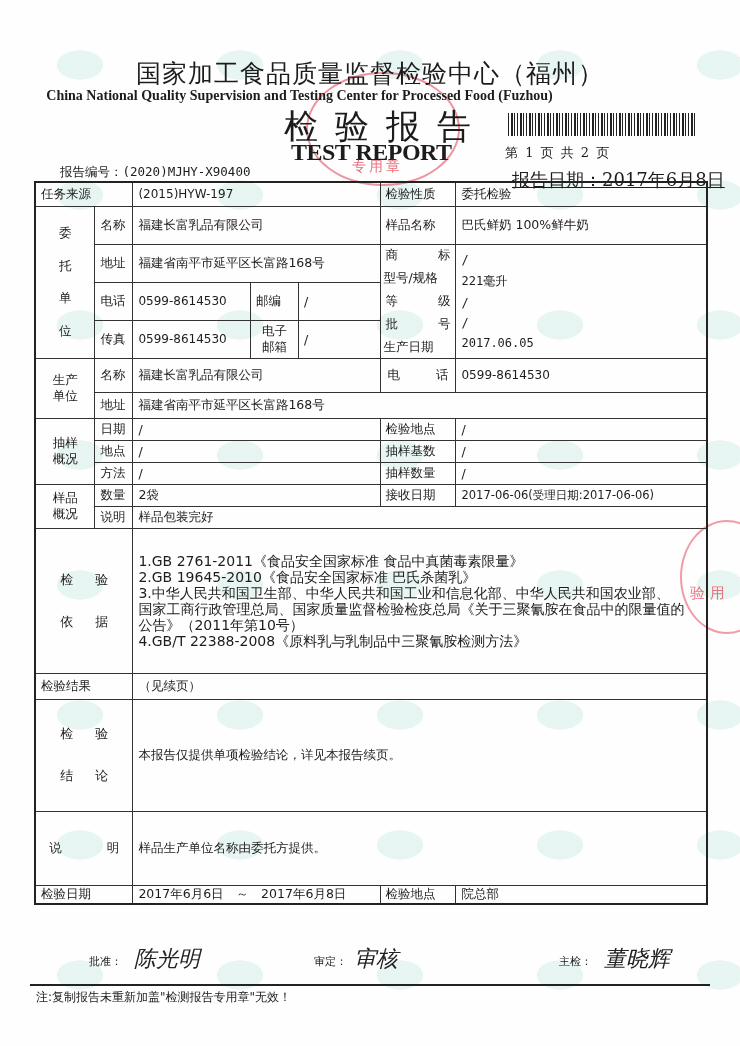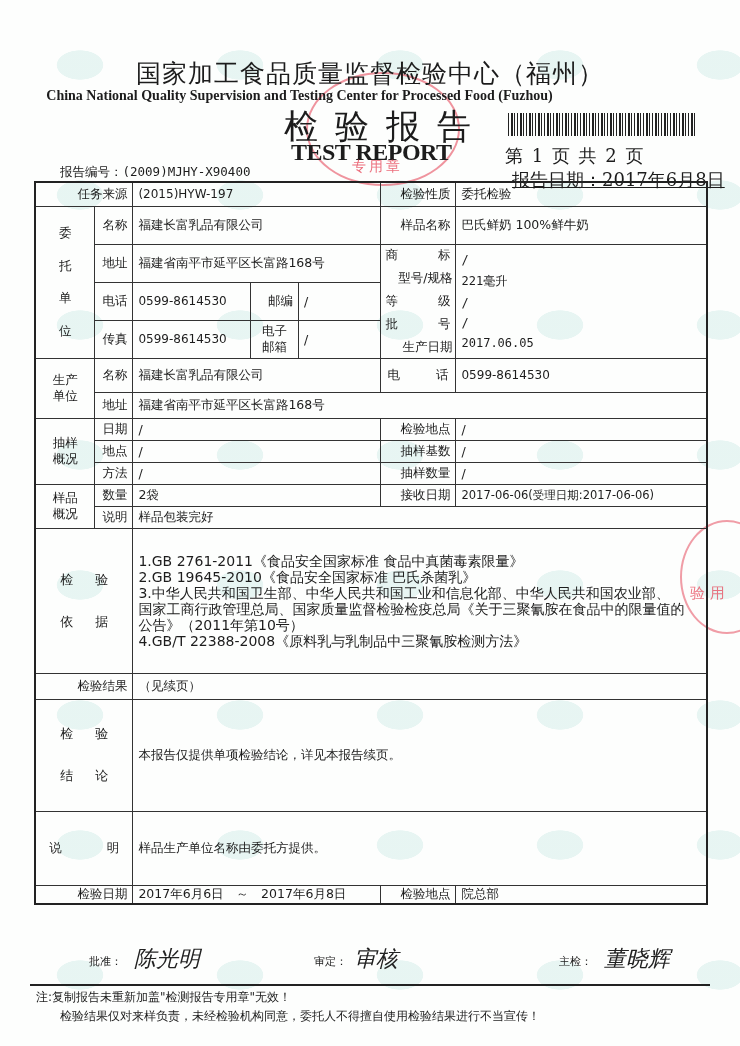--- a/index.html
+++ b/index.html
@@ -15,40 +15,40 @@
       radial-gradient(ellipse 38px 24px at 50% 50%, rgba(120,200,190,0.16) 60%, rgba(120,200,190,0) 62%);
     background-size: 160px 130px;
   }
   .abs { position: absolute; z-index: 2; }
   .title-cn { left: 0; width: 740px; top: 57px; text-align: center; font-size: 25px; letter-spacing: 1px; font-family: "DejaVu Sans", sans-serif; }
   .title-en { left: 0; width: 599px; top: 88px; text-align: center; font-size: 14px; font-weight: bold; font-family: "Liberation Serif", serif; }
   .title-report-cn { left: 284px; top: 104px; font-size: 34px; letter-spacing: 17px; font-family: "DejaVu Sans", sans-serif; }
   .title-report-en { left: 291px; top: 139px; font-size: 24px; font-weight: bold; font-family: "Liberation Serif", serif; letter-spacing: -0.5px; }
   .barcode { left: 508px; top: 113px; width: 188px; height: 23px;
     background: repeating-linear-gradient(90deg, #222 0 1px, transparent 1px 3px, #222 3px 5px, transparent 5px 6px, #222 6px 7px, transparent 7px 9px); }
-  .page-info { left: 505px; top: 144px; font-size: 18px; word-spacing: 3px; }
+  .page-info { left: 505px; top: 144px; font-size: 13px; word-spacing: 3px; }
   .report-no { left: 60px; top: 164px; font-size: 12.5px; font-family: "DejaVu Sans Mono", monospace; }
   .report-no .lbl { font-family: "DejaVu Sans", sans-serif; }
   .report-date { left: 512px; top: 168px; font-size: 18px; text-decoration: underline; }
   .stamp {
     left: 306px; top: 72px; width: 150px; height: 110px; border-radius: 50%;
     border: 2px solid rgba(228,60,80,0.55); z-index: 1;
   }
   .stamp-text { left: 352px; top: 158px; color: rgba(230,60,80,0.75); font-size: 14px; letter-spacing: 3px; z-index: 3; font-family: Liberation Mono, monospace; }
   .side-stamp { left: 680px; top: 520px; width: 90px; height: 110px; border-radius: 50%;
     border: 2px solid rgba(228,60,80,0.5); z-index: 1; }
   .side-stamp-text { left: 690px; top: 582px; color: rgba(230,60,80,0.7); font-size: 15px; line-height: 22px; z-index: 3; font-family: "DejaVu Sans", sans-serif; }
 
   table.main {
     position: absolute; left: 34px; top: 181px; width: 674px; z-index: 2;
     border-collapse: collapse; font-size: 12.5px;
     border: 2px solid #222;
   }
   table.main td { border: 1px solid #333; padding: 0 5px; vertical-align: middle; background: transparent; }
-  td.lbl { text-align: right; font-family: "DejaVu Sans", sans-serif; white-space: nowrap; }
+  td.lbl { text-align: left; font-family: "DejaVu Sans", sans-serif; white-space: nowrap; }
   td.vlbl { text-align: center; font-family: "DejaVu Sans", sans-serif; line-height: 16px; }
   td.val { font-family: "DejaVu Sans", sans-serif; }
   .mono { font-family: "DejaVu Sans Mono", monospace; font-size: 12px; }
   .just { display: flex; justify-content: space-between; padding: 0 2px; }
   .stack { display: flex; flex-direction: column; align-items: center; justify-content: space-around; }
   .basis-list { font-size: 14px; line-height: 16px; padding: 4px 0; font-family: "DejaVu Sans", sans-serif;}
   .twocol { display: grid; grid-template-columns: 1fr 1fr; width: 70px; margin: 0 auto; row-gap: 26px; text-align: center; font-size: 13px;}
 
   .signatures { left: 34px; width: 674px; top: 946px; height: 30px; font-size: 11px; font-family: "DejaVu Sans", sans-serif; z-index: 2; text-align: right; }
   .sig-label { position: absolute; top: 8px; }
@@ -67,21 +67,21 @@
 <div class="abs side-stamp"></div>
 <div class="abs side-stamp-text">验 用</div>
 
 <div class="abs title-cn">国家加工食品质量监督检验中心（福州）</div>
 <div class="abs title-en">China National Quality Supervision and Testing Center for Processed Food (Fuzhou)</div>
 <div class="abs title-report-cn">检验报告</div>
 <div class="abs title-report-en">TEST REPORT</div>
 <div class="abs barcode"></div>
 <div class="abs page-info">第 1 页  共 2 页</div>
 <div class="abs report-no">
-  <span class="lbl">报告编号：</span><span>(2009)MJHY-X90400</span>
+  <span class="lbl">报告编号：</span><span>(2020)MJHY-X90400</span>
 </div>
 <div class="abs report-date">
   <span>报告日期：</span><span>2017年6月8日</span>
 </div>
 
 <table class="main">
   <colgroup>
     <col style="width:60px">
       <col style="width:38px">
       <col style="width:118px">
@@ -284,14 +284,13 @@
   <span class="sig-mark" style="left:100px">陈光明</span>
   <span class="sig-label" style="left:280px">审定：</span>
   <span class="sig-mark" style="left:320px">审核</span>
   <span class="sig-label" style="left:525px">主检：</span>
   <span class="sig-mark" style="left:570px">董晓辉</span>
 </div>
 
 <div class="abs footer-rule"></div>
 <div class="abs footer-notes">
   <div>注:复制报告未重新加盖"检测报告专用章"无效！</div>
-  <div class="l2">检验结果仅对来样负责，未经检验机构同意，委托人不得擅自使用检验结果进行不当宣传！</div>
 </div>
 
 </body></html>

